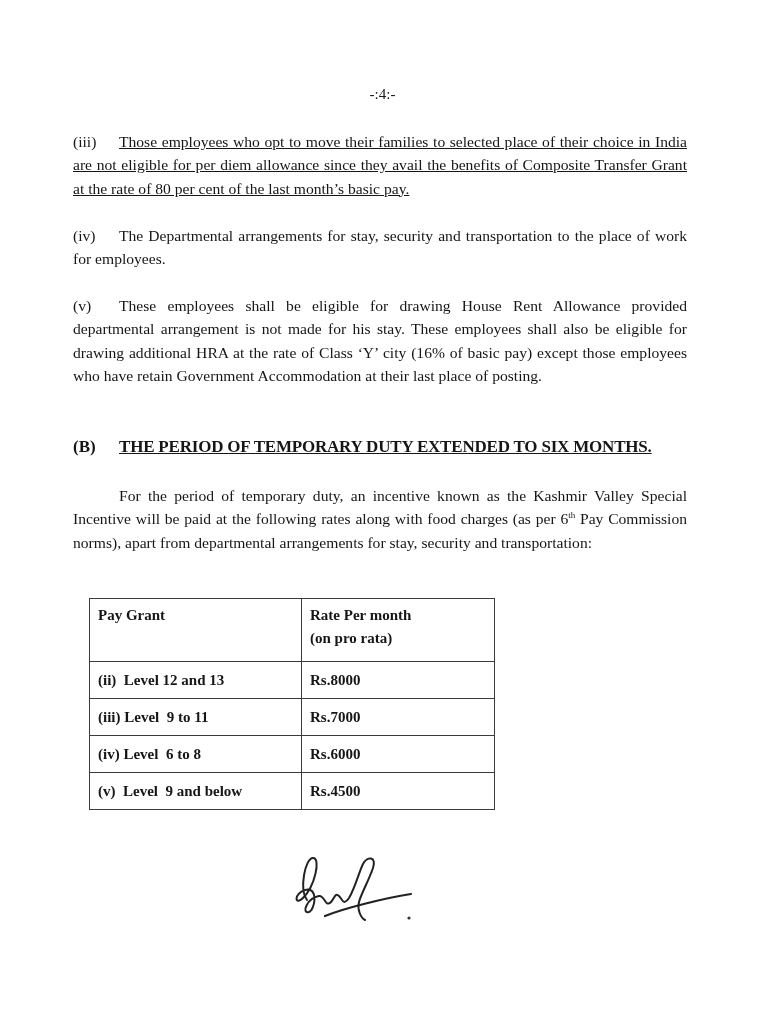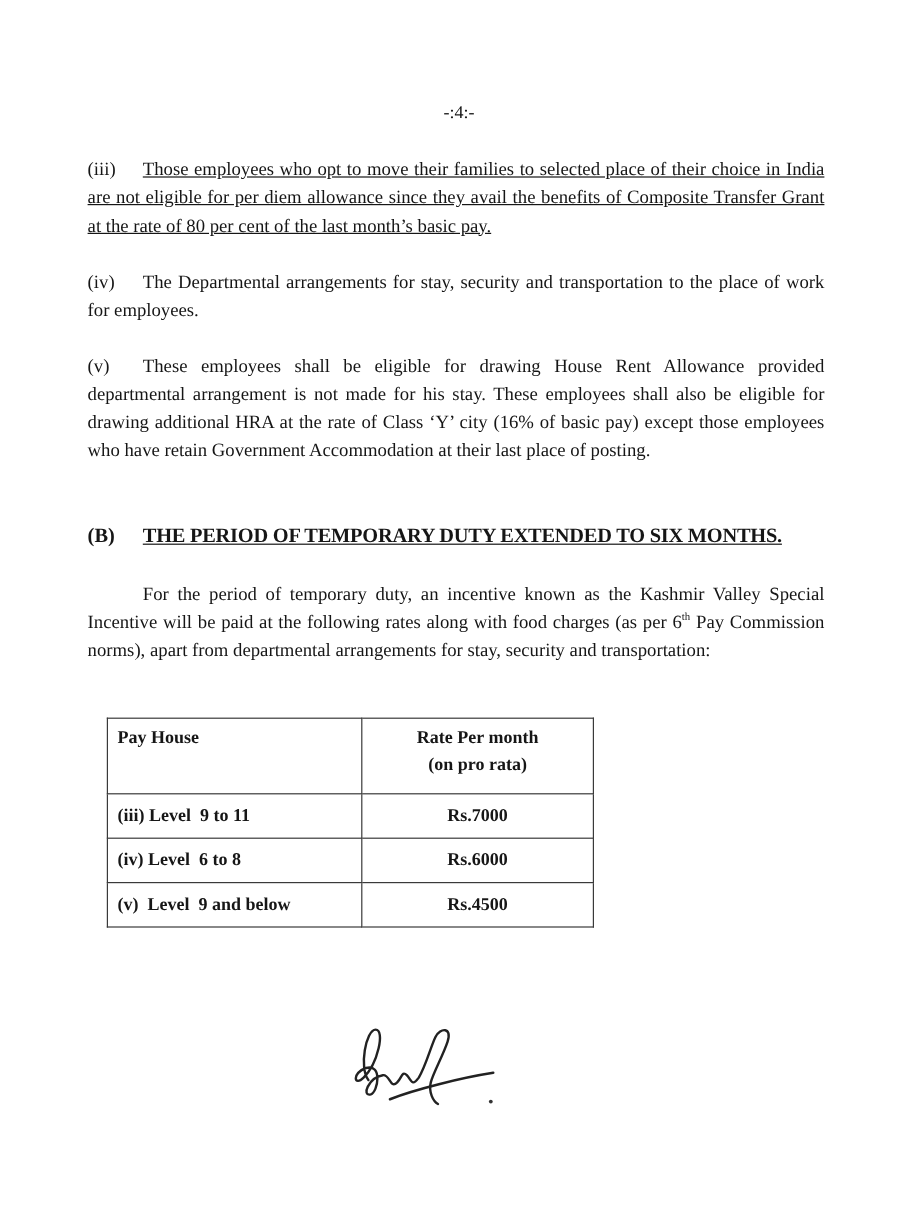--- a/index.html
+++ b/index.html
@@ -18,21 +18,21 @@
   .sec .title { text-decoration: underline; letter-spacing: -0.2px; }
   #pB { top: 484px; text-indent: 46px; }
   sup { font-size: 9px; vertical-align: 6px; line-height: 0; }
 
   table { position: absolute; top: 598px; left: 89px; border-collapse: collapse;
           font-size: 15px; font-weight: bold; }
   td, th { border: 1.4px solid #3a3a3a; padding: 0 8px; }
   th { font-weight: bold; text-align: center; vertical-align: top; padding-top: 5px; height: 57px; line-height: 23px; }
   td { height: 36px; }
   .c1 { width: 195px; text-align: left; }
-  .c2 { width: 176px; text-align: center; }
+  .c2 { width: 176px; text-align: left; }
 
   .sig { position: absolute; left: 285px; top: 850px; width: 140px; height: 80px; }
 </style>
 </head>
 <body>
 
 <div class="pagenum">-:4:-</div>
 
 <div class="para" id="p3">
   <span class="lbl">(iii)</span><span>Those employees who opt to move their families to selected place of their choice in India are not eligible for per diem allowance since they avail the benefits of Composite Transfer Grant at the rate of 80 per cent of the last month’s basic pay.</span>
@@ -48,25 +48,29 @@
 
 <div class="sec">
   <span class="lbl">(B)</span><span class="title">THE PERIOD OF TEMPORARY DUTY EXTENDED TO SIX MONTHS.</span>
 </div>
 
 <div class="para" id="pB"><span>For the period of temporary duty, an incentive known as the Kashmir Valley Special Incentive will be paid at the following rates along with food charges (as per 6</span><sup>th</sup><span> Pay Commission norms), apart from departmental arrangements for stay, security and transportation:</span></div>
 
 <table>
   <tbody>
       <tr>
-    <th class="c1">Pay House</th>
+    <th class="c1">Pay Grant</th>
     <th class="c2">
       <div>Rate Per month</div>
       <div>(on pro rata)</div>
     </th>
+  </tr>
+  <tr>
+    <td class="c1" style="white-space:pre">(ii)  Level 12 and 13</td>
+    <td class="c2">Rs.8000</td>
   </tr>
   <tr>
     <td class="c1" style="white-space:pre">(iii) Level  9 to 11</td>
     <td class="c2">Rs.7000</td>
   </tr>
   <tr>
     <td class="c1" style="white-space:pre">(iv) Level  6 to 8</td>
     <td class="c2">Rs.6000</td>
   </tr>
   <tr>

